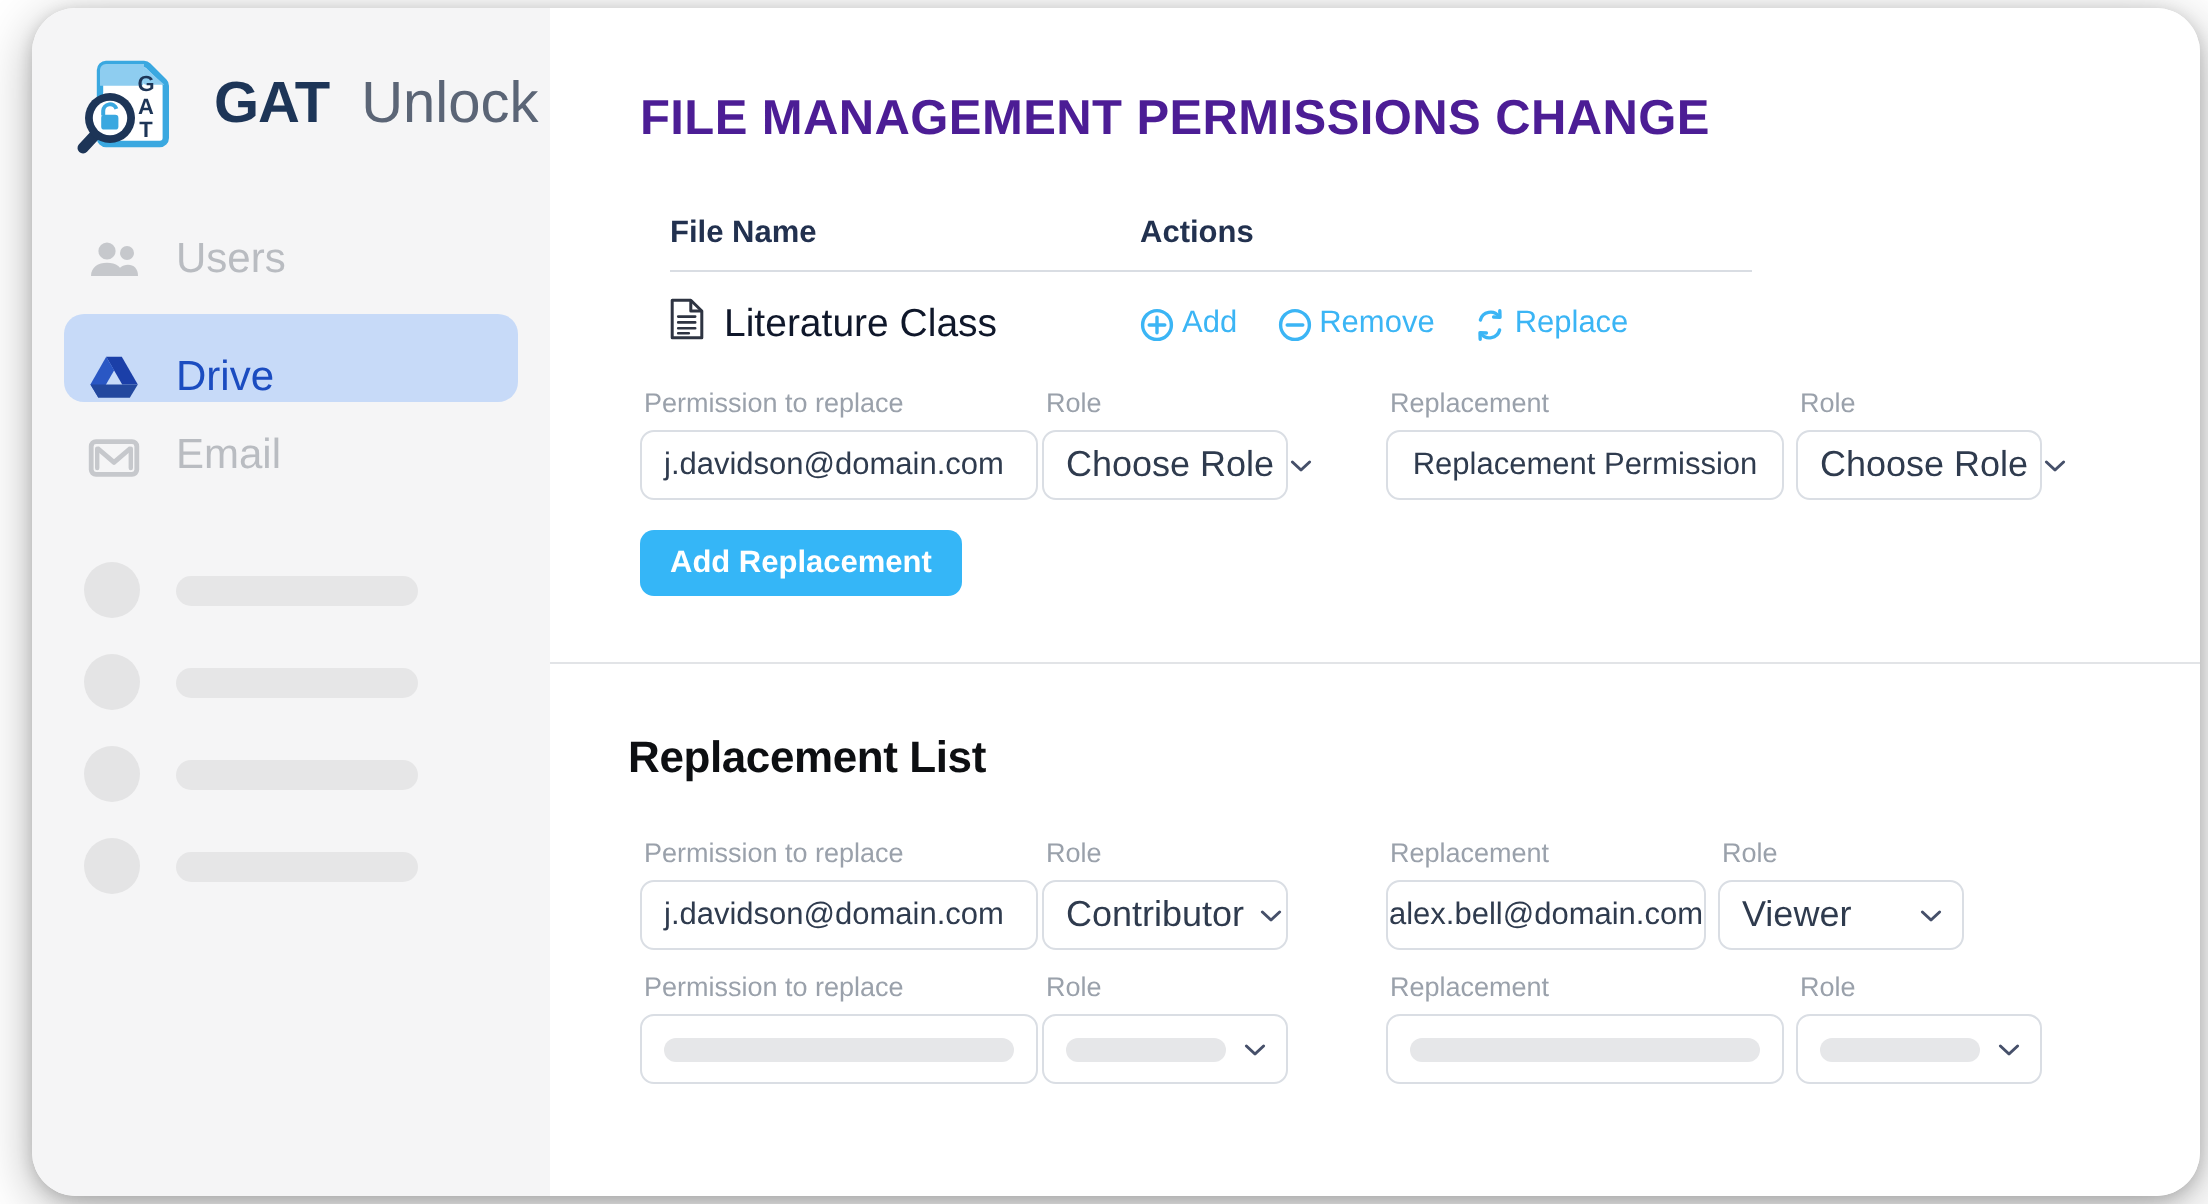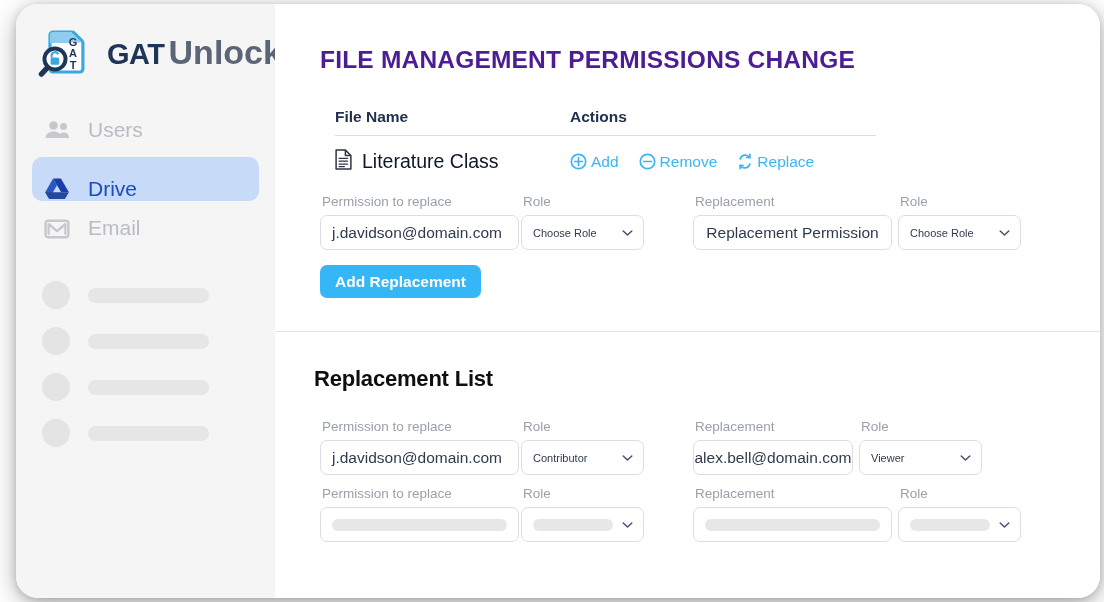--- a/index.html
+++ b/index.html
@@ -53,24 +53,24 @@
     align-items: baseline;
     letter-spacing: -0.3px;
   }
   .wm-gat {
     font-size: 29px;
     font-weight: bold;
     color: #1d3557;
     letter-spacing: -0.5px;
   }
   .wm-unlock {
-    font-size: 34px;
-    font-weight: 700;
+    font-size: 29px;
+    font-weight: 400;
     color: #5b6576;
-    margin-left: 4px;
+    margin-left: 16px;
     letter-spacing: 0px;
   }
 
   #nav {
     margin-top: 38px;
     padding: 0 16px;
   }
   .nav-item {
     display: flex;
     align-items: center;
@@ -233,21 +233,21 @@
   .select-input {
     height: 35px;
     border: 1px solid #dadee4;
     border-radius: 7px;
     background: #ffffff;
     display: flex;
     align-items: center;
     justify-content: space-between;
     padding: 0 10px 0 11px;
     box-sizing: border-box;
-    font-size: 11px;
+    font-size: 18px;
     color: #2f3b4e;
     white-space: nowrap;
   }
   .select-input .chev {
     margin-left: 8px;
     display: flex;
     align-items: center;
   }
   .in-skel {
     height: 12px;

